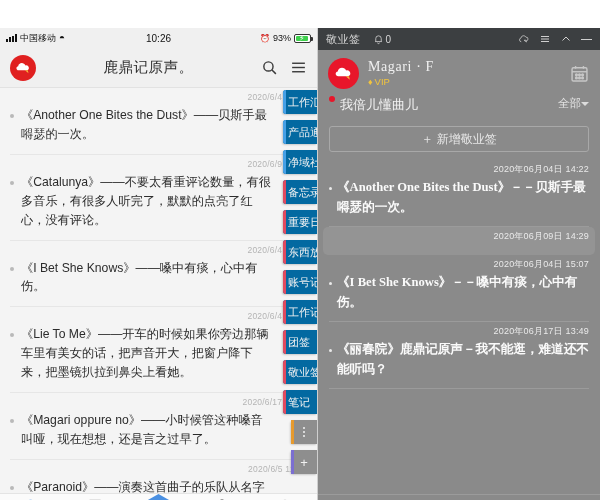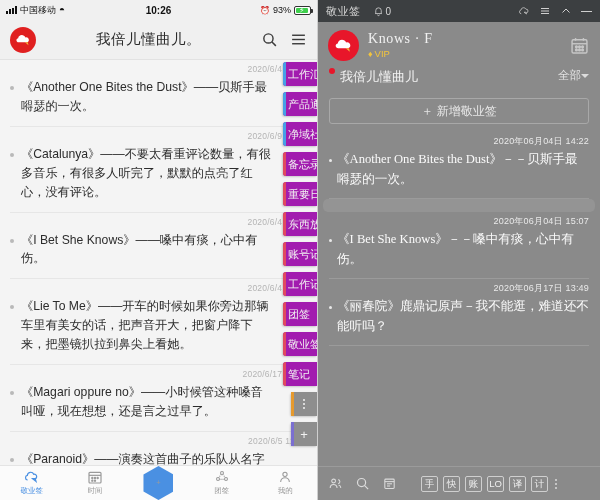--- a/index.html
+++ b/index.html
@@ -2,21 +2,21 @@
 <html><head>
 <meta charset="utf-8">
 <style>
   * { box-sizing: border-box; margin: 0; padding: 0; }
   html, body {
     width: 600px; height: 500px;
     overflow: hidden;
     font-family: "Liberation Sans", "DejaVu Sans", sans-serif;
     background: #fff;
   }
-  #root { display: flex; width: 600px; height: 396px; }
+  #root { display: flex; width: 600px; height: 396px; margin-top: 28px; }
 
   
   .phone {
     width: 318px; height: 500px;
     background: #f4f4f4;
     position: relative;
     overflow: hidden;
     border-right: 1px solid #cfcfcf;
   }
   .statusbar {
@@ -28,21 +28,21 @@
   }
   .sb-left { display: flex; align-items: center; gap: 3px; }
   .sig { display: inline-flex; align-items: flex-end; gap: 1px; height: 8px; }
   .sig i { display: block; width: 2px; background: #111; }
   .sig i:nth-child(1){height:3px} .sig i:nth-child(2){height:5px}
   .sig i:nth-child(3){height:6.5px} .sig i:nth-child(4){height:8px}
   .carrier { font-size: 9px; }
   .wifi { font-size: 10px; line-height: 1; }
   .sb-time {
     position: absolute; left: 0; right: 0; text-align: center;
-    font-size: 10px; font-weight: bold; color: #111;
+    font-size: 10px; font-weight: normal; color: #111;
   }
   .sb-right {
     margin-left: auto; display: flex; align-items: center; gap: 3px;
     font-size: 9px; position: relative; z-index: 2;
   }
   .batt {
     width: 17px; height: 9px; border: 1px solid #333; border-radius: 2px;
     position: relative; padding: 1px; background: #fff;
   }
   .batt::after {
@@ -95,21 +95,21 @@
     font-size: 12.2px; line-height: 1.55; color: #2c2c2c;
     word-break: break-word;
   }
 
   
   .tagstrip {
     position: absolute; right: 0; top: 62px; width: 34px;
     display: flex; flex-direction: column; gap: 6px; z-index: 5;
   }
   .tag {
-    height: 24px; background: #a21caf; color: #f2f2f2;
+    height: 24px; background: #0369a1; color: #f2f2f2;
     font-size: 11px; display: flex; align-items: center;
     padding-left: 5px; border-radius: 3px 0 0 3px;
     white-space: nowrap; overflow: hidden;
     box-shadow: -1px 1px 2px rgba(0,0,0,.18);
     position: relative;
   }
   .tag::before {
     content: ""; position: absolute; left: 0; top: 0; bottom: 0;
     width: 3px; background: var(--tc, #e04a5f);
   }
@@ -209,21 +209,21 @@
     border: 1px solid #a8a8a8; border-radius: 3px;
     display: flex; align-items: center; justify-content: center;
     color: #e6e6e6; font-size: 12px; gap: 3px; flex: 0 0 auto;
   }
 
   .dlist { flex: 1 1 auto; overflow: hidden; padding: 0 11px; }
   .ditem { padding: 3px 0 9px 0; border-bottom: 1px solid #9b9b9b; }
   .ditem.sel { background: #949494; border-radius: 5px; padding: 3px 6px 9px 6px; margin: 0 -6px; border-bottom: 1px solid transparent; }
   .ditem.sel + .ditem { border-top: 0; }
   .dtime { text-align: right; font-size: 9px; color: #eaeaea; letter-spacing: .2px; margin-bottom: 2px; }
-  .dbody { display: flex; gap: 5px; }
+  .dbody { display: flex; gap: 5px; font-weight: bold; }
   .dbullet { flex: 0 0 auto; width: 3px; height: 3px; border-radius: 50%; background: #e9e9e9; margin-top: 9px; }
   .dtext {
     font-family: "Liberation Serif", "DejaVu Serif", serif;
     font-size: 12.6px; line-height: 1.55; color: #fafafa; word-break: break-word;
   }
 
   .dtoolbar {
     height: 34px; flex: 0 0 auto; border-top: 1px solid #9b9b9b;
     display: flex; align-items: center; padding: 0 10px; gap: 12px;
   }
@@ -266,21 +266,21 @@
       </div>
     </div>
 
     <div class="appbar">
       <div class="logo">
         <svg viewBox="0 0 24 24">
             <path d="M5 16c-1.6 0-3-1.3-3-3 0-1.5 1.1-2.7 2.5-2.9C4.8 7.7 7 5.8 9.6 5.8c2.2 0 4.1 1.3 4.9 3.2.4-.2.8-.2 1.3-.2 2.1 0 3.8 1.7 3.8 3.8 0 2-1.6 3.4-3.6 3.4H5z" fill="#fff"></path>
             <path d="M14 16l5 4-1-4z" fill="#f6b43c"></path>
           </svg>
       </div>
-      <div class="app-title">我倍儿懂曲儿。</div>
+      <div class="app-title">鹿鼎记原声。</div>
       <div class="appbar-icons">
         <svg class="icn-search" viewBox="0 0 24 24" fill="none" stroke="#3a3a3a" stroke-width="2">
             <circle cx="10.5" cy="10.5" r="6.5"></circle>
             <line x1="15.5" y1="15.5" x2="21" y2="21"></line>
           </svg>
         <svg class="icn-menu" viewBox="0 0 24 24" stroke="#3a3a3a" stroke-width="2">
             <line x1="3" y1="6" x2="21" y2="6"></line>
             <line x1="3" y1="12" x2="21" y2="12"></line>
             <line x1="3" y1="18" x2="21" y2="18"></line>
           </svg>
@@ -454,21 +454,21 @@
     </div>
 
     <div class="dprofile">
       <div class="dlogo">
         <svg viewBox="0 0 24 24">
             <path d="M5 16c-1.6 0-3-1.3-3-3 0-1.5 1.1-2.7 2.5-2.9C4.8 7.7 7 5.8 9.6 5.8c2.2 0 4.1 1.3 4.9 3.2.4-.2.8-.2 1.3-.2 2.1 0 3.8 1.7 3.8 3.8 0 2-1.6 3.4-3.6 3.4H5z" fill="#fff"></path>
             <path d="M14 16l5 4-1-4z" fill="#f6b43c"></path>
           </svg>
       </div>
       <div class="dnames">
-        <span class="duser">Knows · F</span>
+        <span class="duser">Magari · F</span>
         <span class="dvip">
           <span class="crown">♦</span>
           <span>VIP</span>
         </span>
       </div>
       <div class="dcal">
         <svg viewBox="0 0 24 24" fill="none" stroke="#c8c8c8" stroke-width="1.6">
             <rect x="3.5" y="5.5" width="17" height="15" rx="1.5"></rect>
             <line x1="3.5" y1="10" x2="20.5" y2="10"></line>
             <line x1="7.5" y1="3.5" x2="7.5" y2="6.5"></line>
@@ -498,20 +498,21 @@
 
     <div class="dlist">
       <div class="ditem">
         <div class="dtime">2020年06月04日  14:22</div>
         <div class="dbody">
           <span class="dbullet"></span>
           <div class="dtext">《Another One Bites the Dust》－－贝斯手最嘚瑟的一次。</div>
         </div>
       </div>
       <div class="ditem sel">
+        <div class="dtime">2020年06月09日  14:29</div>
       </div>
       <div class="ditem">
         <div class="dtime">2020年06月04日  15:07</div>
         <div class="dbody">
           <span class="dbullet"></span>
           <div class="dtext">《I Bet She Knows》－－嗓中有痰，心中有伤。</div>
         </div>
       </div>
       <div class="ditem">
         <div class="dtime">2020年06月17日  13:49</div>

